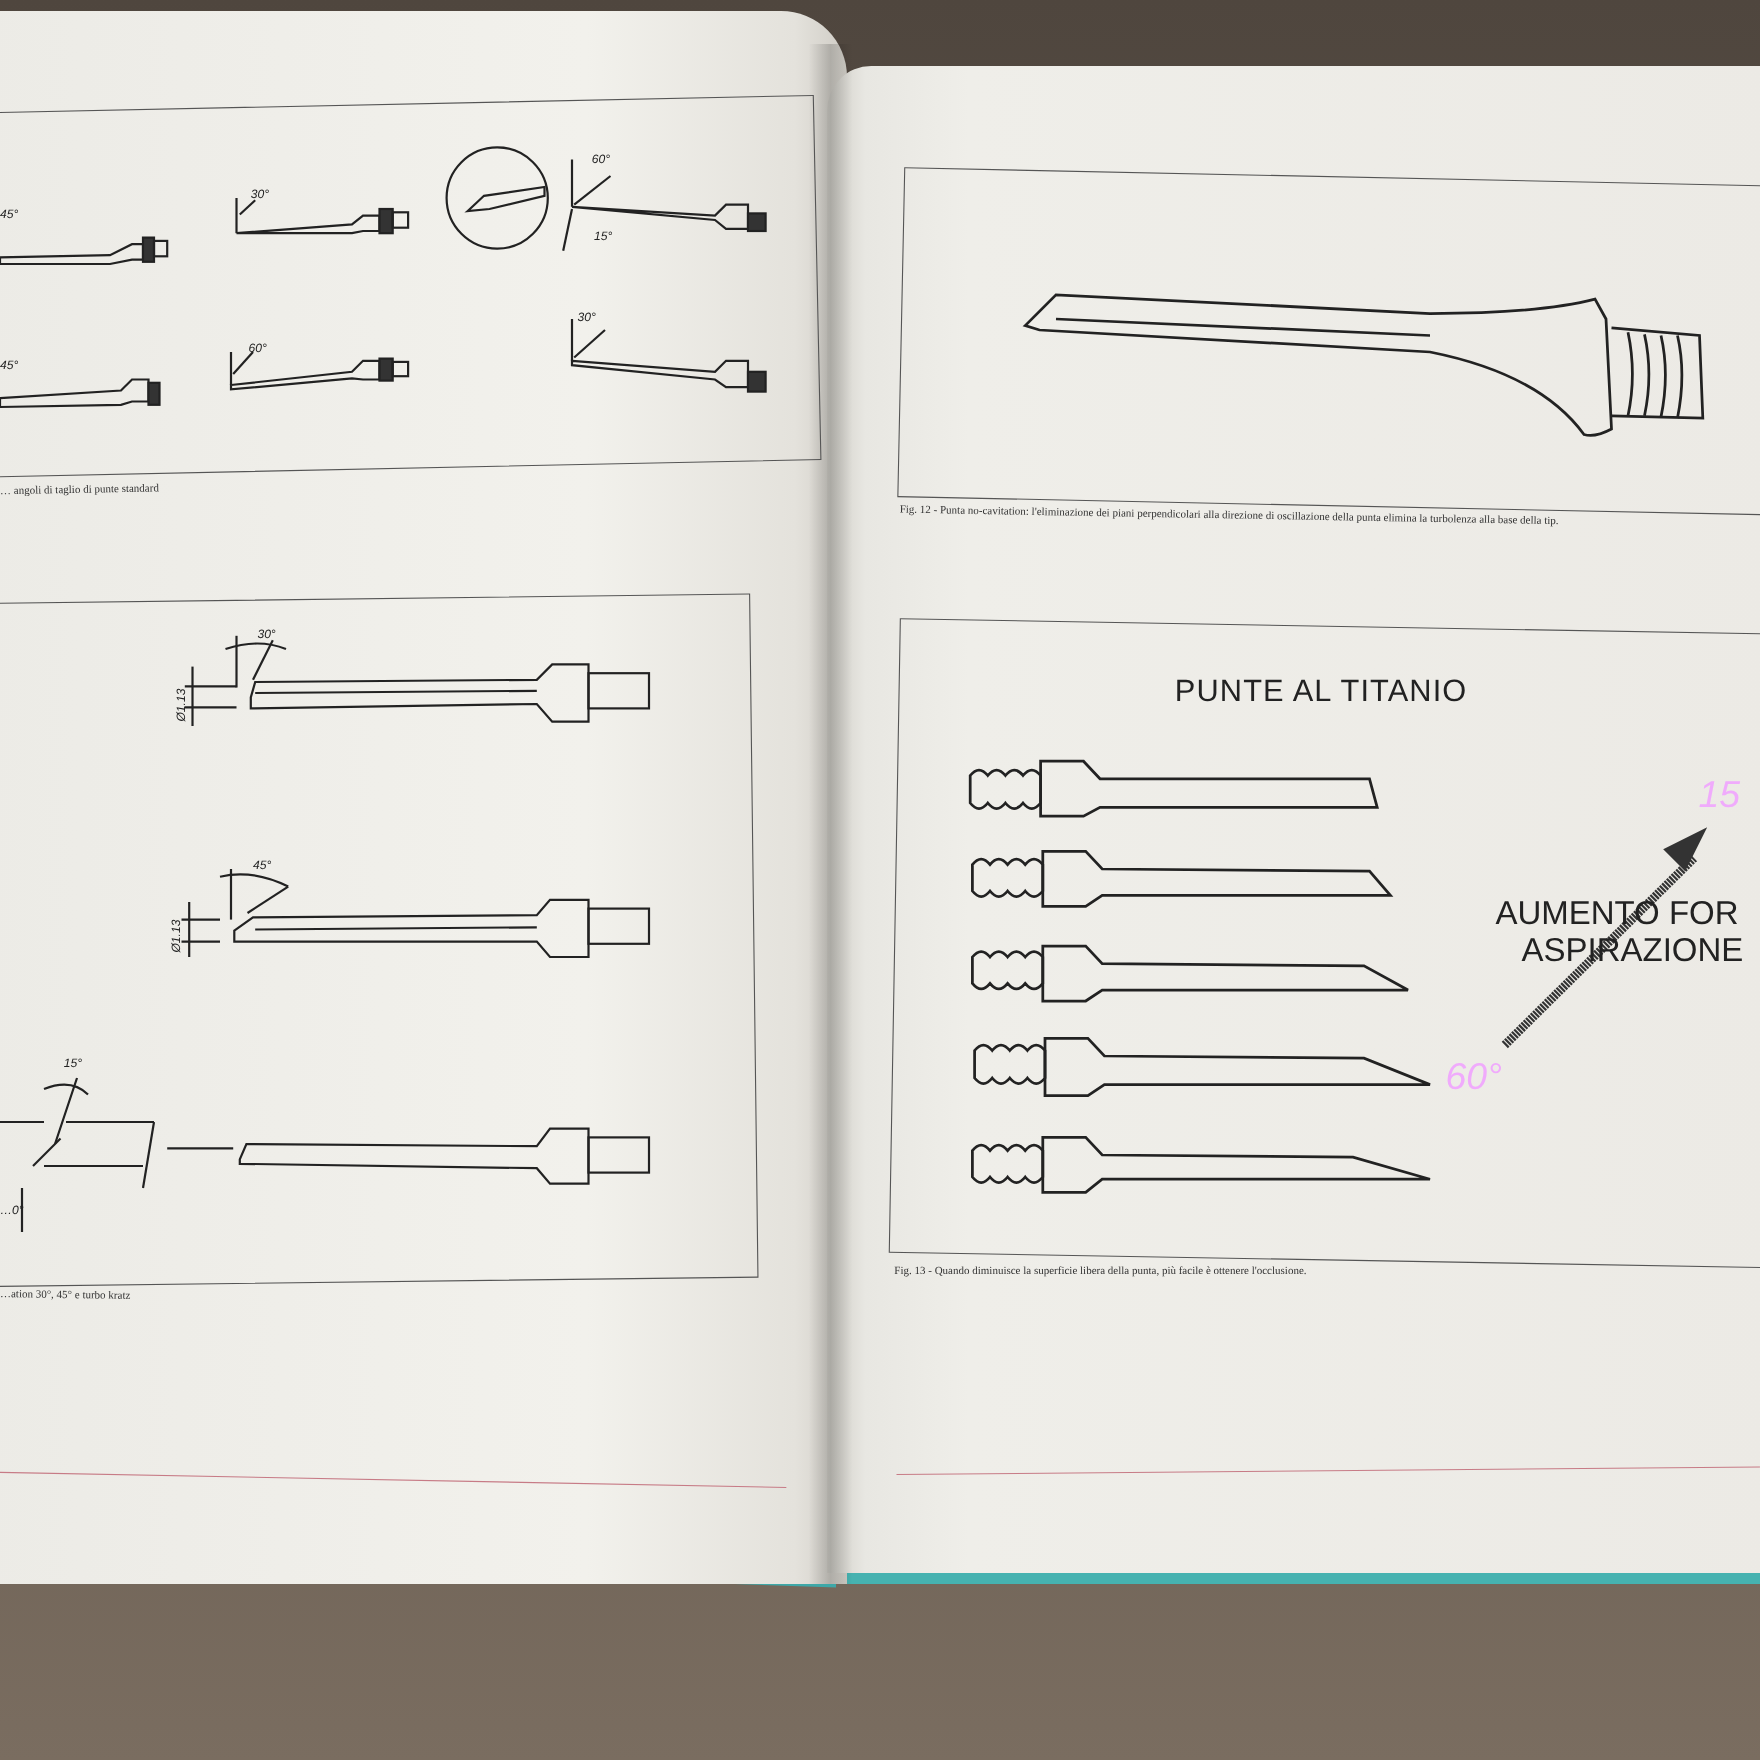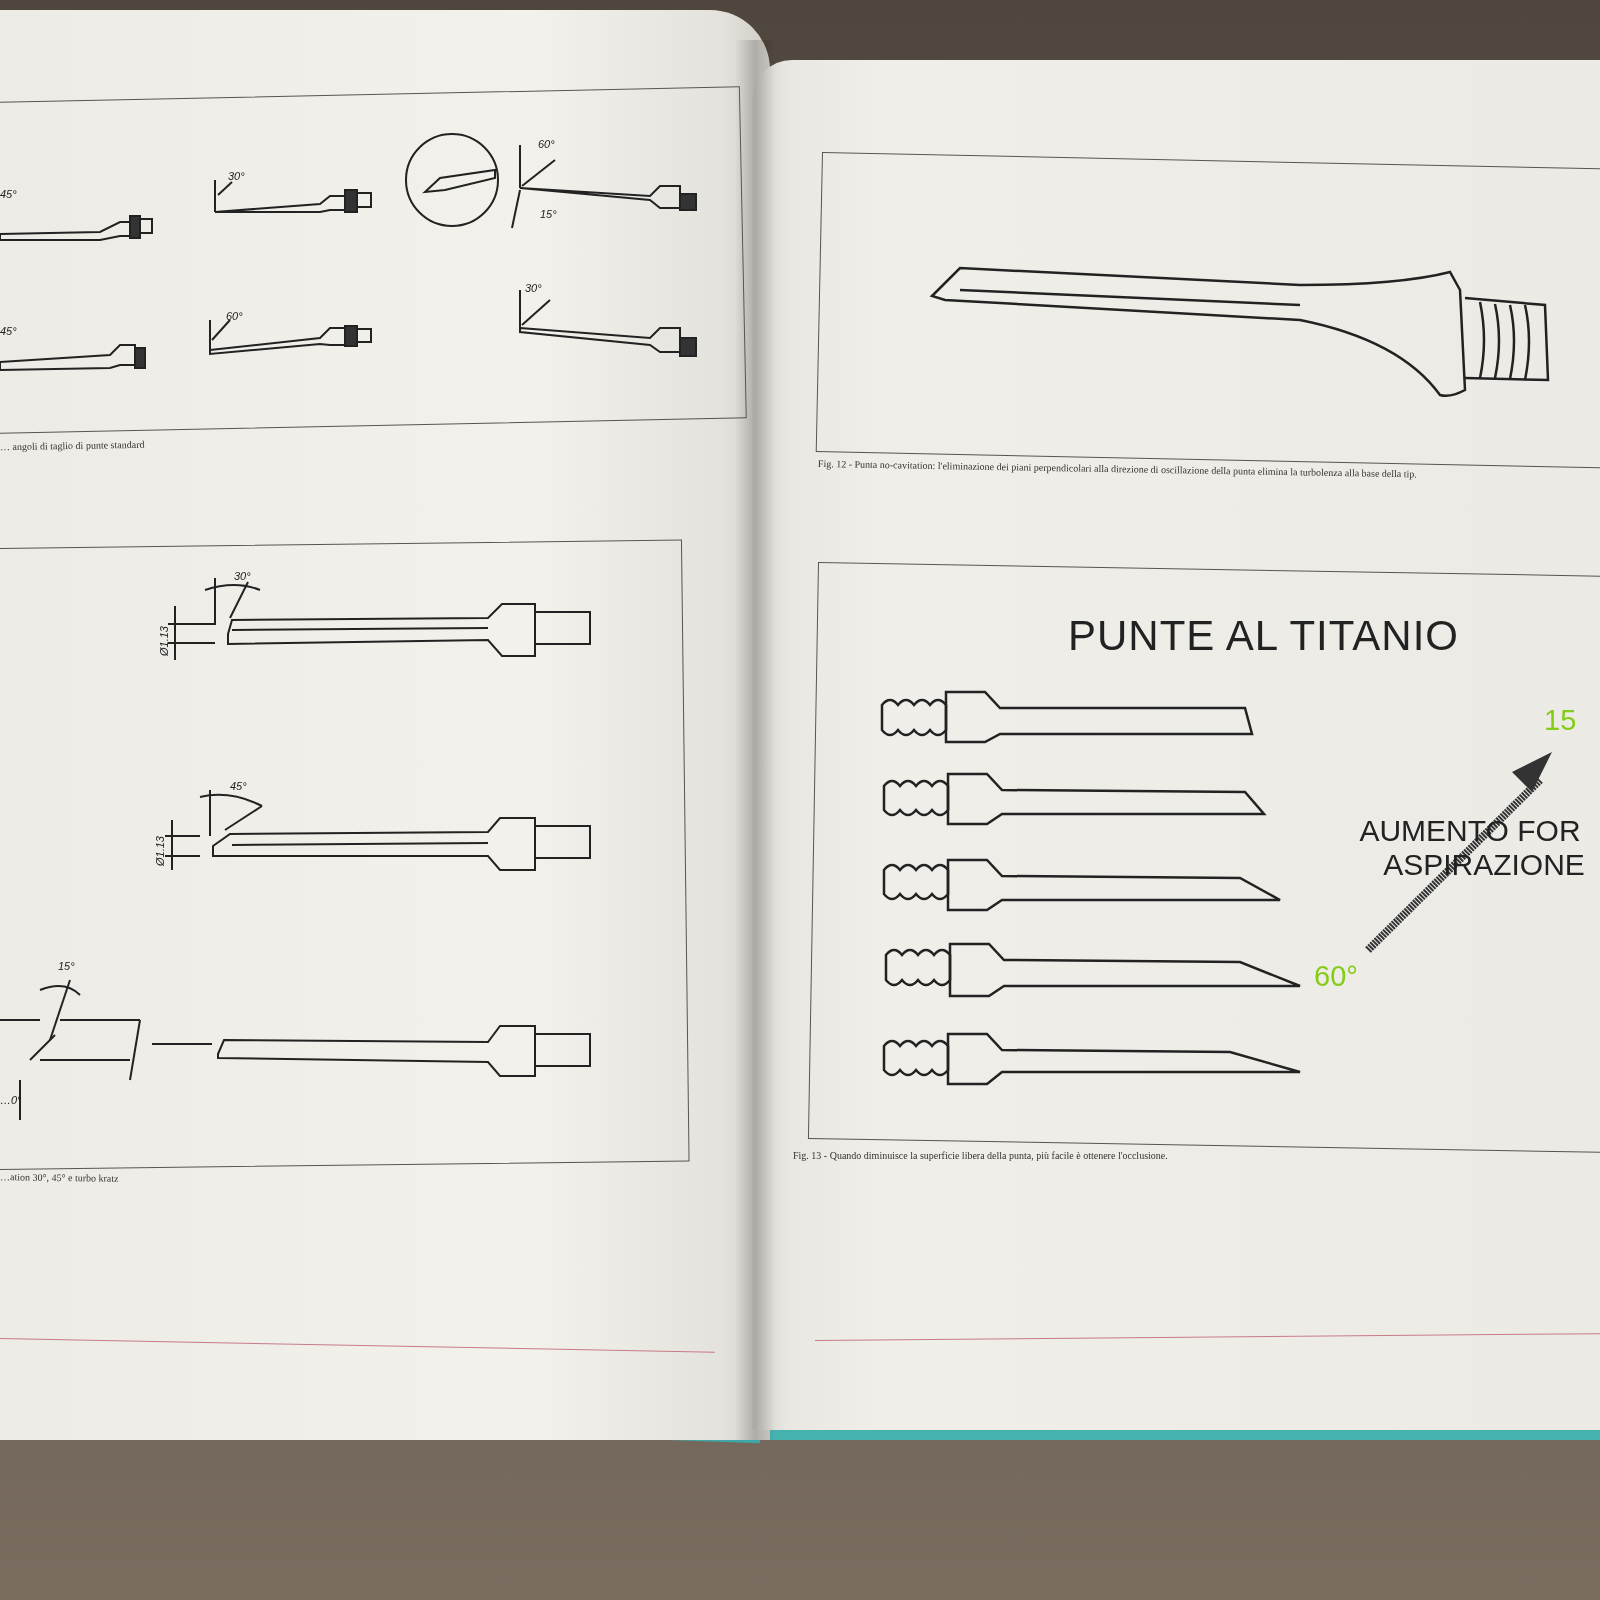--- a/index.html
+++ b/index.html
@@ -8,23 +8,23 @@
   .cover-edge{position:absolute;left:0;top:1370px;width:760px;height:60px;background:#3ea8a8;transform:skewY(2deg);}
   .cover-edge-r{position:absolute;left:760px;top:1400px;width:840px;height:40px;background:#46b2b0;}
   .page-left{position:absolute;left:-20px;top:10px;width:790px;height:1430px;background:linear-gradient(90deg,#ecebe6 0%,#f2f1ec 70%,#e4e2dc 94%,#cfccc5 100%);border-radius:0 60px 0 0;}
   .page-right{position:absolute;left:752px;top:60px;width:860px;height:1370px;background:linear-gradient(90deg,#cfcdc6 0%,#e8e7e2 4%,#efeee9 15%,#eceae5 100%);border-radius:40px 0 0 0;}
   .gutter{position:absolute;left:735px;top:40px;width:40px;height:1400px;background:linear-gradient(90deg,rgba(0,0,0,0) 0%,rgba(0,0,0,.18) 50%,rgba(0,0,0,0) 100%);}
   .frame{position:absolute;border:1.5px solid #555;}
   .caption{position:absolute;font-family:"Liberation Serif",serif;font-size:10px;color:#333;white-space:nowrap;}
   .caption b{font-weight:normal;}
   .redline{position:absolute;height:1px;background:#c77b86;}
   svg{position:absolute;overflow:visible;}
-  .title{position:absolute;font-size:42px;color:#222;letter-spacing:1px;}
+  .title{position:absolute;font-size:28px;color:#222;letter-spacing:1px;}
   .big{position:absolute;font-size:30px;color:#222;line-height:34px;text-align:center;}
-  .deg{position:absolute;font-size:29px;color:#84cc16;}
+  .deg{position:absolute;font-size:34px;color:#f0abfc;font-style:italic;}
   .sm{font-family:"Liberation Sans",sans-serif;font-style:italic;font-size:11px;fill:#222;}
 </style>
 </head>
 <body>
 
 <div class="table-surface"></div>
 <div class="cover-edge"></div>
 <div class="cover-edge-r"></div>
 
 <div class="page-left"></div>
@@ -164,14 +164,14 @@
     <line x1="1368" y1="950" x2="1540" y2="780" stroke="#333" stroke-width="8" stroke-dasharray="2 1"></line>
     <polygon points="1552,752 1512,772 1532,792" fill="#333"></polygon>
   </g>
 </svg>
 <div class="deg" style="left:1544px;top:704px;">15</div>
 <div class="big" style="left:1320px;top:814px;width:300px;">
   <div>AUMENTO FOR</div>
   <div style="margin-left:28px;">ASPIRAZIONE</div>
 </div>
 <div class="deg" style="left:1314px;top:960px;">60°</div>
-<div class="caption" style="left:793px;top:1150px;"><b>Fig. 13</b><span> - Quando diminuisce la superficie libera della punta, più facile è ottenere l'occlusione.</span></div>
+<div class="caption" style="left:813px;top:1150px;"><b>Fig. 13</b><span> - Quando diminuisce la superficie libera della punta, più facile è ottenere l'occlusione.</span></div>
 <div class="redline" style="left:815px;top:1340px;width:785px;transform:rotate(-0.5deg);transform-origin:0 0;"></div>
 
 </body></html>

